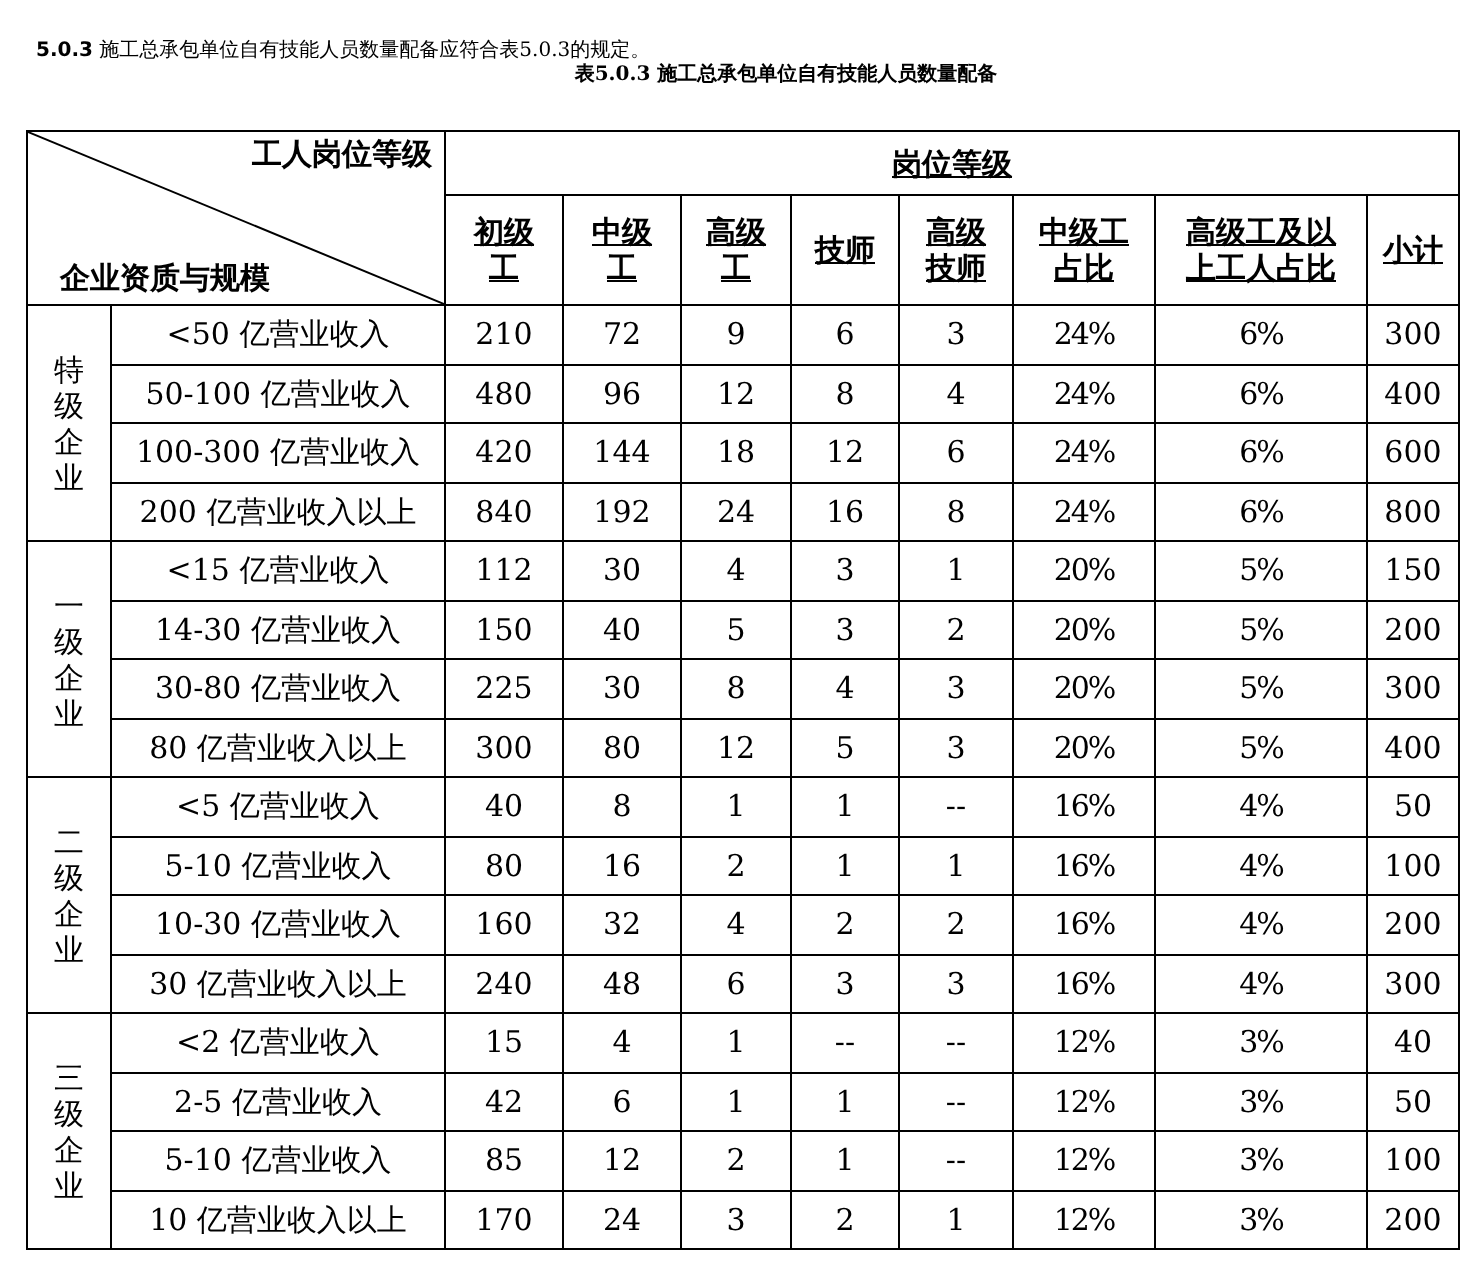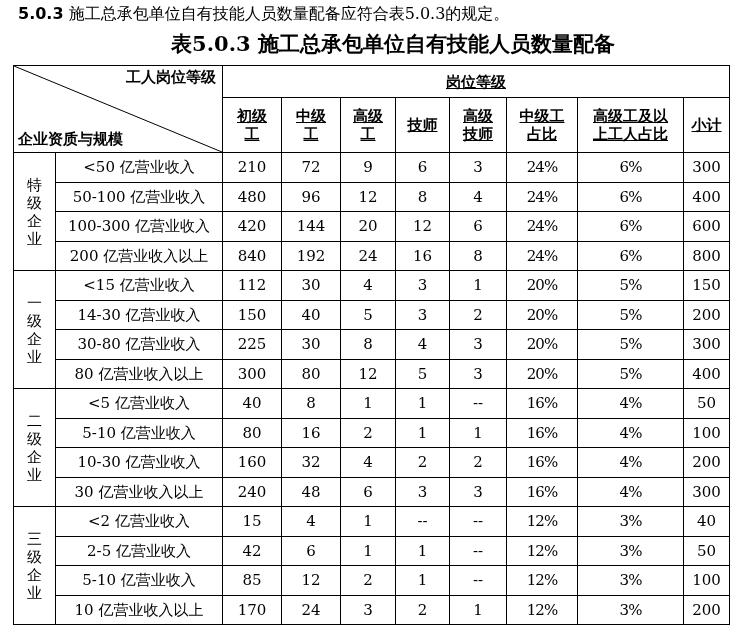--- a/index.html
+++ b/index.html
@@ -1,26 +1,26 @@
 <!DOCTYPE html>
 <html><head>
 <meta charset="utf-8">
 <style>
   html, body { margin:0; padding:0; background:#ffffff; }
   body { width:740px; height:640px; position:relative; overflow:hidden; font-family:"DejaVu Serif", serif; color:#000; }
-  .intro { position:absolute; left:18px; top:4px; font-size:16px; white-space:nowrap; letter-spacing:0px; }
+  .intro { position:absolute; left:18px; top:18px; font-size:10px; white-space:nowrap; letter-spacing:0px; }
   .intro b { font-family:"DejaVu Sans", sans-serif; font-weight:bold; }
-  .caption { position:absolute; left:0; width:740px; top:30px; text-align:center; font-size:21px; font-weight:bold; padding-left:46px; box-sizing:border-box; white-space:nowrap; }
+  .caption { position:absolute; left:0; width:740px; top:30px; text-align:center; font-size:10px; font-weight:bold; padding-left:46px; box-sizing:border-box; white-space:nowrap; }
   table.main { position:absolute; left:13px; top:65px; border-collapse:collapse; table-layout:fixed; }
   table.main td, table.main th { border:1px solid #000; padding:0; text-align:center; vertical-align:middle; font-size:15px; font-weight:normal; line-height:1.2; }
   table.main th { font-family:"DejaVu Sans", sans-serif; font-weight:bold; font-size:15px;text-decoration:underline; }
   .diag { position:relative; }
   .diag svg { position:absolute; left:0; top:0; width:100%; height:100%; }
   .diag .top-label { position:absolute; right:6px; top:2px; font-family:"DejaVu Sans", sans-serif; font-weight:bold; font-size:15px; white-space:nowrap; }
-  .diag .bot-label { position:absolute; left:4px; bottom:4px; font-family:"DejaVu Sans", sans-serif; font-weight:bold; font-size:15px; white-space:nowrap; }
+  .diag .bot-label { position:absolute; left:16px; bottom:4px; font-family:"DejaVu Sans", sans-serif; font-weight:bold; font-size:15px; white-space:nowrap; }
   .group-cell { font-size:16px; line-height:22px; }
   .group-cell span { display:block; }
   td.scale { font-size:14.5px; }
   td.num { font-size:15px; }
   td.pct { font-size:14px; letter-spacing:-1px; }
   tr.data td { height:28.5px; }
 </style>
 </head>
 <body>
 
@@ -89,21 +89,21 @@
         <td class="num">8</td>
         <td class="num">4</td>
         <td class="pct">24%</td>
         <td class="pct">6%</td>
         <td class="num">400</td>
       </tr>
       <tr class="data">
         <td class="scale">100-300 亿营业收入</td>
         <td class="num">420</td>
         <td class="num">144</td>
-        <td class="num">20</td>
+        <td class="num">18</td>
         <td class="num">12</td>
         <td class="num">6</td>
         <td class="pct">24%</td>
         <td class="pct">6%</td>
         <td class="num">600</td>
       </tr>
       <tr class="data">
         <td class="scale">200 亿营业收入以上</td>
         <td class="num">840</td>
         <td class="num">192</td>

